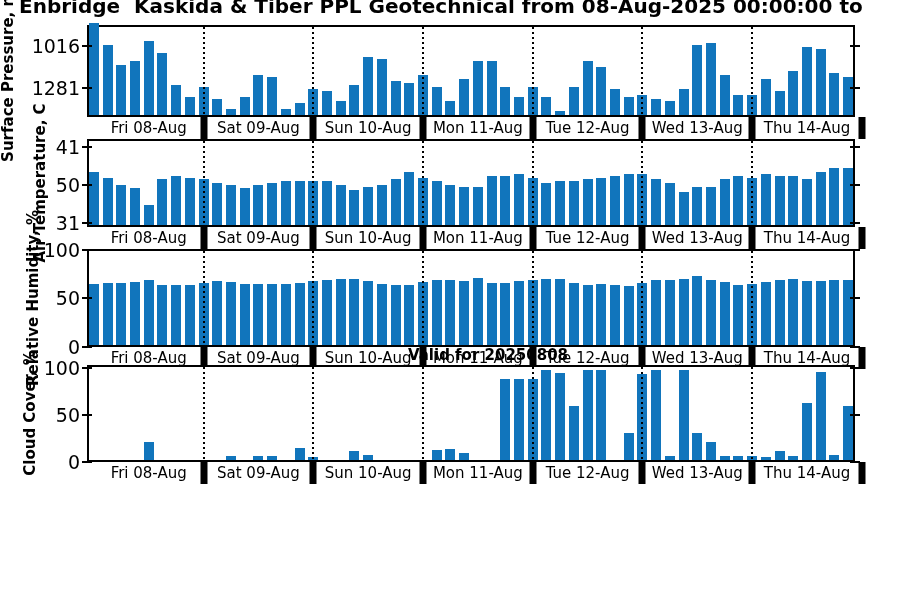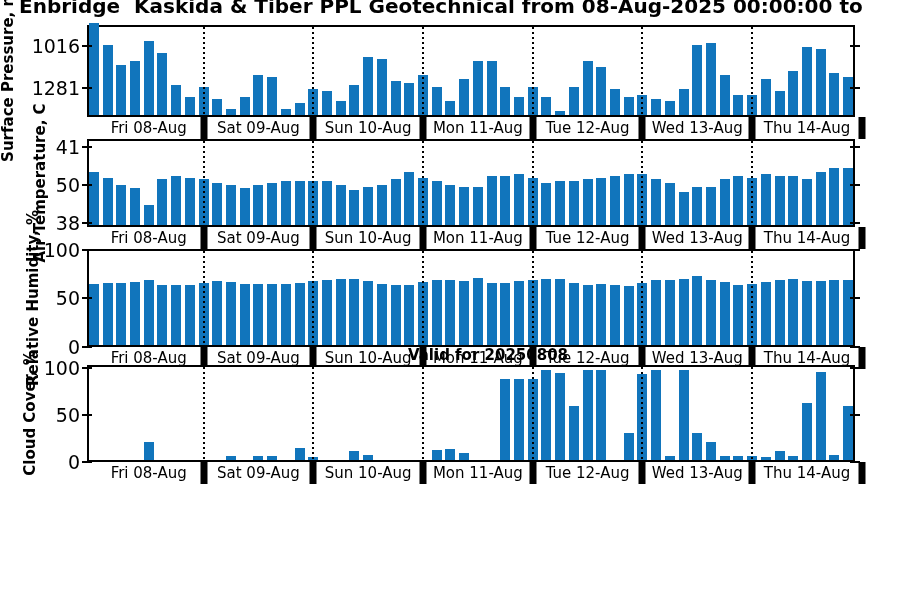--- a/index.html
+++ b/index.html
@@ -334,21 +334,21 @@
       <div class="day-sep" style="left: 774.857px;"></div>
     </div>
 
   <div class="annotation" style="left:488px;top:346px;">Valid for 20250808</div>
 <div class="ytick-label" style="top: 77.7273px;">1281</div>
     <div class="tickmark" style="left: 82px; top: 86.7273px;"></div>
     <div class="tickmark" style="left: 850px; top: 86.7273px;"></div>
     <div class="ytick-label" style="top: 35.9091px;">1016</div>
     <div class="tickmark" style="left: 82px; top: 44.9091px;"></div>
     <div class="tickmark" style="left: 850px; top: 44.9091px;"></div>
-    <div class="ytick-label" style="top: 213.174px;">38</div>
+    <div class="ytick-label" style="top: 213.174px;">31</div>
     <div class="tickmark" style="left: 82px; top: 222.174px;"></div>
     <div class="tickmark" style="left: 850px; top: 222.174px;"></div>
     <div class="ytick-label" style="top: 174.913px;">50</div>
     <div class="tickmark" style="left: 82px; top: 183.913px;"></div>
     <div class="tickmark" style="left: 850px; top: 183.913px;"></div>
     <div class="ytick-label" style="top: 136.652px;">41</div>
     <div class="tickmark" style="left: 82px; top: 145.652px;"></div>
     <div class="tickmark" style="left: 850px; top: 145.652px;"></div>
     <div class="ytick-label" style="top: 337px;">0</div>
     <div class="tickmark" style="left: 82px; top: 346px;"></div>

